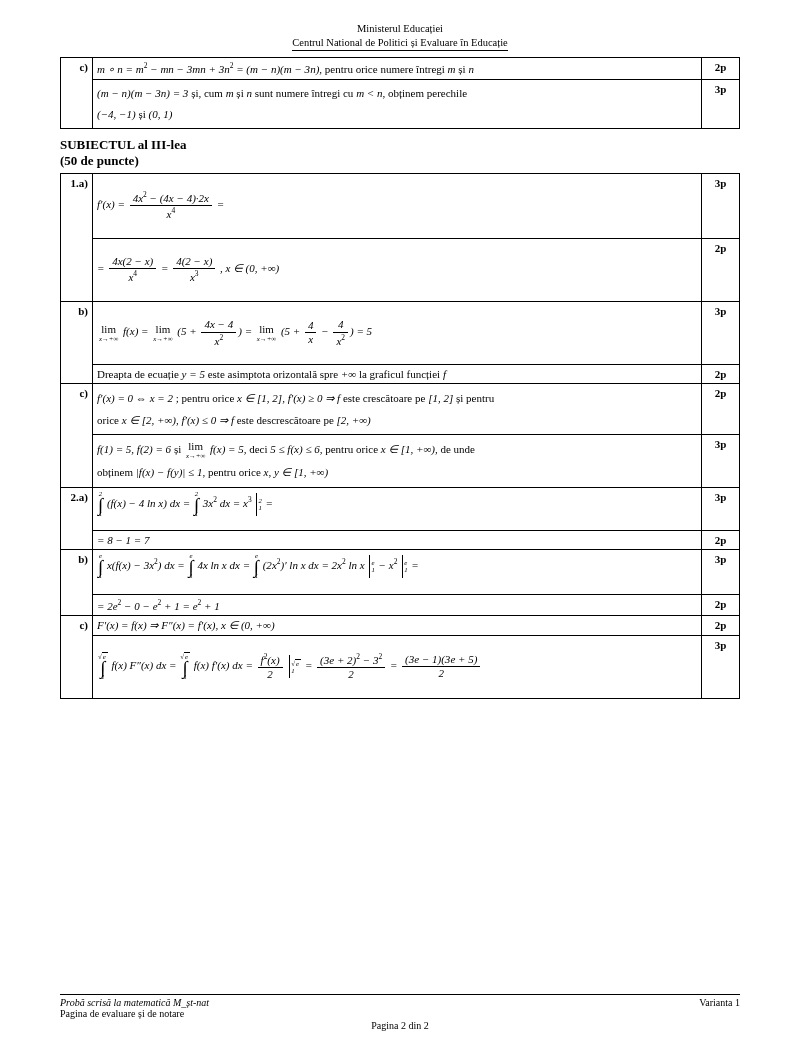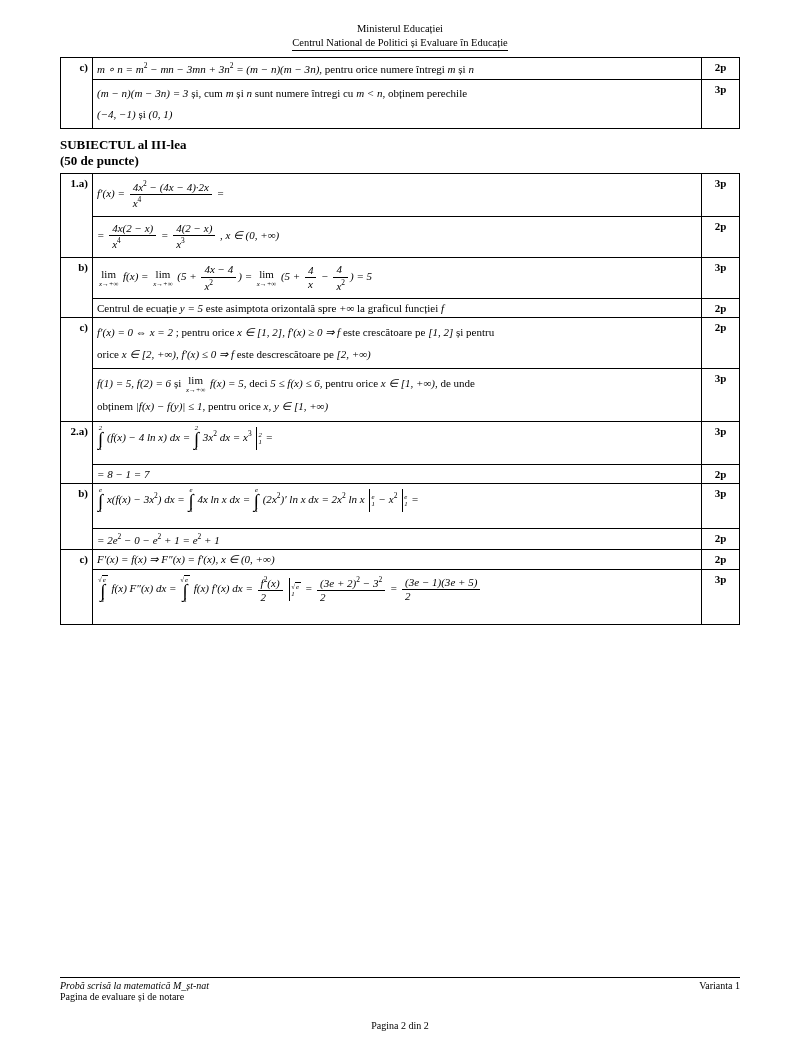--- a/index.html
+++ b/index.html
@@ -52,22 +52,23 @@
   .m {
     font-family: "Liberation Serif", serif;
     font-style: italic;
     white-space: nowrap;
   }
   .mi { font-style: italic; }
   .up { font-style: normal; }
   .frac {
     display: inline-block;
     vertical-align: middle;
+    text-align: center;
     font-style: italic;
-    margin: 2px 2px;
+    margin: 13px 2px;
   }
   .frac > .num { display: block; border-bottom: 1px solid #000; padding: 0 3px; line-height: 1.25; }
   .frac > .den { display: block; padding: 0 3px; line-height: 1.25; }
   sub, sup { font-size: 68%; font-style: italic; }
   .lim {
     display: inline-block;
     vertical-align: middle;
     text-align: center;
     font-style: normal;
     margin: 0 2px;
@@ -118,21 +119,21 @@
   .footer {
     position: absolute;
     left: 60px;
     right: 60px;
     bottom: 14px;
     font-size: 10px;
   }
   .footer .hr { border-top: 1px solid #000; margin-bottom: 2px; }
   .footer .frow { display: flex; justify-content: space-between; text-align: right; }
   .footer .it { font-style: italic; }
-  .footer .center { text-align: center; margin-top: 18px; font-family: Liberation Serif, serif; }
+  .footer .center { text-align: center; margin-top: 1px; font-family: Liberation Serif, serif; }
 </style>
 </head>
 <body>
 
 <div class="page">
 
   <div class="header">
     <div>Ministerul Educației</div>
     <div><span class="line2">Centrul National de Politici și Evaluare în Educație</span></div>
   </div>
@@ -204,21 +205,21 @@
             (5 + <span class="frac"><span class="num">4<span class="mi">x</span> − 4</span><span class="den"><span class="mi">x</span><sup class="up">2</sup></span></span>) =
             <span class="lim"><span class="op">lim</span><span class="sub">x→+∞</span></span>
             (5 + <span class="frac"><span class="num">4</span><span class="den"><span class="mi">x</span></span></span>
             − <span class="frac"><span class="num">4</span><span class="den"><span class="mi">x</span><sup class="up">2</sup></span></span>) = 5
           </span>
         </td>
         <td class="col-pts">3p</td>
       </tr>
       <tr>
         <td class="content-cell">
-          <span class="up">Centrul de ecuație </span><span class="m"><span class="mi">y</span> = 5</span><span class="up"> este asimptota orizontală spre </span><span class="m">+∞</span><span class="up"> la graficul funcției </span><span class="m">f</span>
+          <span class="up">Dreapta de ecuație </span><span class="m"><span class="mi">y</span> = 5</span><span class="up"> este asimptota orizontală spre </span><span class="m">+∞</span><span class="up"> la graficul funcției </span><span class="m">f</span>
         </td>
         <td class="col-pts">2p</td>
       </tr>
 
       <tr>
         <td class="col-label" rowspan="2">c)</td>
         <td class="content-cell" style="line-height:2.0;">
           <span class="m"><span class="mi">f</span>′(<span class="mi">x</span>) = 0 ⇔ <span class="mi">x</span> = 2</span><span class="up"> ; pentru orice </span><span class="m"><span class="mi">x</span> ∈ [1, 2]</span><span class="up">, </span><span class="m"><span class="mi">f</span>′(<span class="mi">x</span>) ≥ 0 ⇒ <span class="mi">f</span></span><span class="up"> este crescătoare pe </span><span class="m">[1, 2]</span><span class="up"> și pentru </span><br>
           <span class="up">orice </span><span class="m"><span class="mi">x</span> ∈ [2, +∞)</span><span class="up">, </span><span class="m"><span class="mi">f</span>′(<span class="mi">x</span>) ≤ 0 ⇒ <span class="mi">f</span></span><span class="up"> este descrescătoare pe </span><span class="m">[2, +∞)</span>
         </td>

